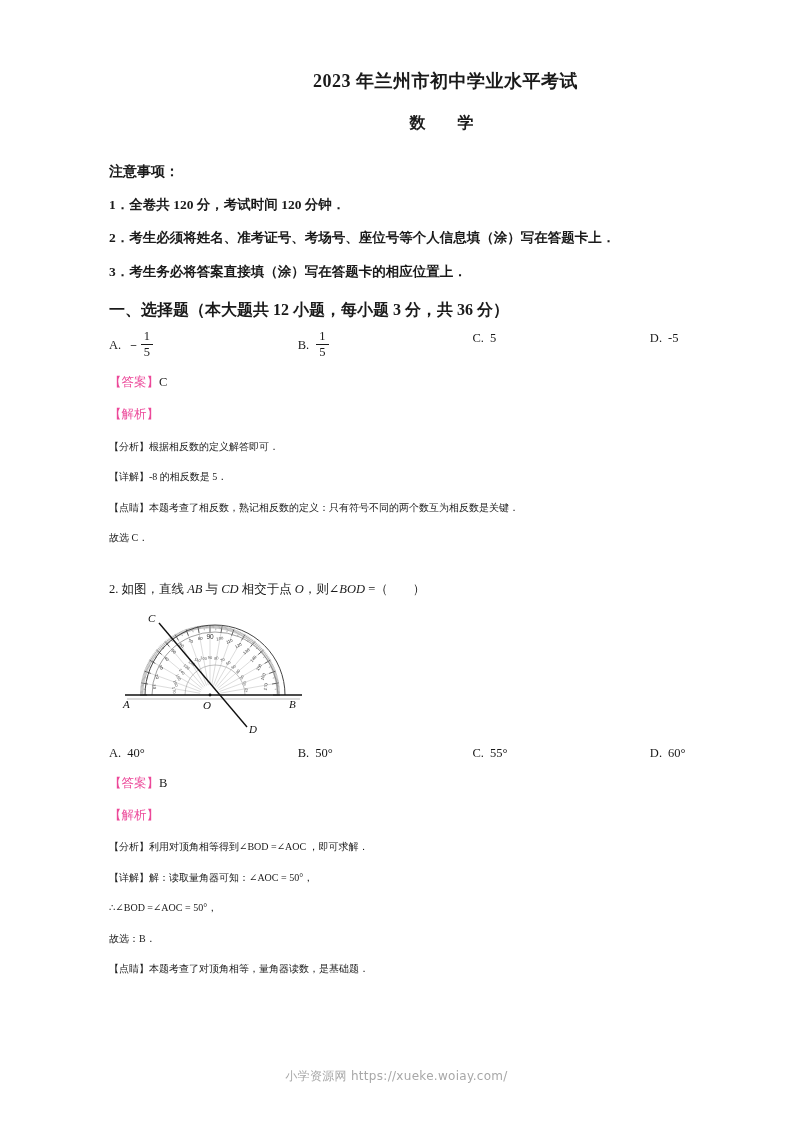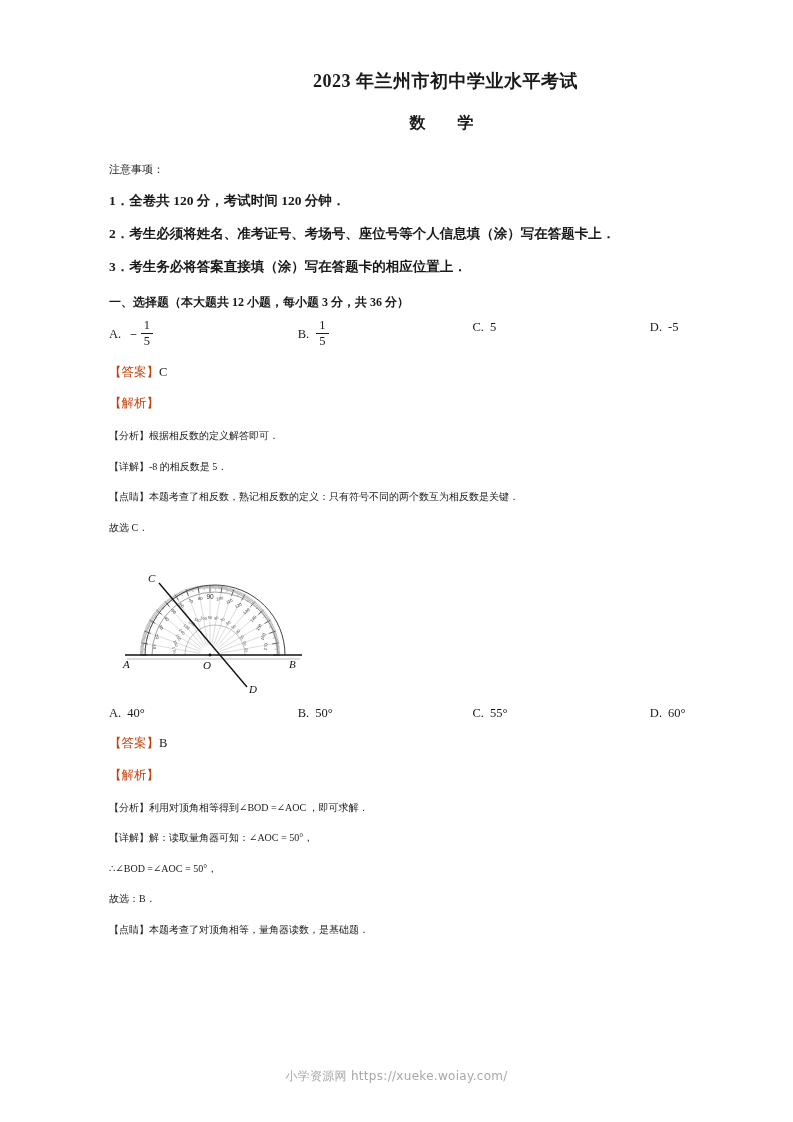--- a/index.html
+++ b/index.html
@@ -35,33 +35,33 @@
   }
   .doc-subject {
     text-align: center;
     font-size: 16px;
     font-weight: bold;
     letter-spacing: 8px;
     margin: 16px 0 0 0;
     line-height: 1.5;
   }
   .notice-title {
-    font-size: 11px;
-    font-weight: normal;
+    font-size: 14px;
+    font-weight: bold;
     margin: 26px 0 0 0;
     line-height: 1.5;
   }
   .notice-item {
     font-size: 13.5px;
     font-weight: bold;
     margin: 13px 0 0 0;
     line-height: 1.5;
   }
   .section-header {
-    font-size: 12px;
+    font-size: 16px;
     font-weight: bold;
     margin: 16px 0 0 0;
     line-height: 1.5;
   }
   .q-stem {
     font-size: 12.5px;
     margin: 12px 0 0 0;
     line-height: 1.55;
   }
   .math {
@@ -103,21 +103,21 @@
     background: #1a1a1a;
     margin: 1px 0;
   }
   .frac .den { padding: 0 3px; }
   .ans-line {
     font-size: 12.5px;
     margin: 13px 0 0 0;
     line-height: 1.5;
   }
   .tag {
-    color: #c2410c;
+    color: #ec4899;
   }
   .exp-line {
     font-size: 10px;
     margin: 15px 0 0 0;
     line-height: 1.55;
   }
   .q2-block { margin-top: 34px; }
   .figure {
     margin: 10px 0 0 8px;
     width: 200px;
@@ -195,20 +195,23 @@
     </div>
     <div class="exp-line">
       <span>【点睛】</span><span>本题考查了相反数，熟记相反数的定义：只有符号不同的两个数互为相反数是关键．</span>
     </div>
     <div class="exp-line">
       <span></span><span>故选 C．</span>
     </div>
   </div>
 
   <div class="q2-block">
+    <div class="q-stem">
+      <span>2. 如图，直线 </span><span class="math">AB</span><span> 与 </span><span class="math">CD</span><span> 相交于点 </span><span class="math">O</span><span>，则∠</span><span class="math">BOD</span><span> =（　　）</span>
+    </div>
 
     <div class="figure">
       <svg width="200" height="128" viewBox="0 0 200 128">
         <defs>
           <clipPath id="halfclip">
             <rect x="0" y="0" width="200" height="86"></rect>
           </clipPath>
         </defs>
         <g clip-path="url(#halfclip)">
 

